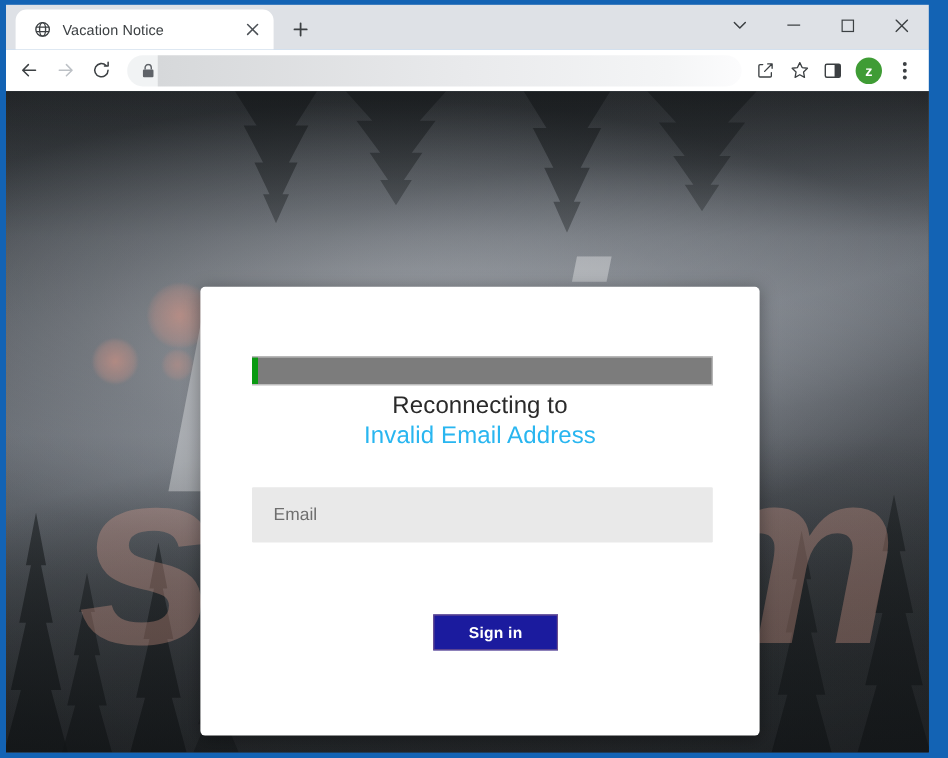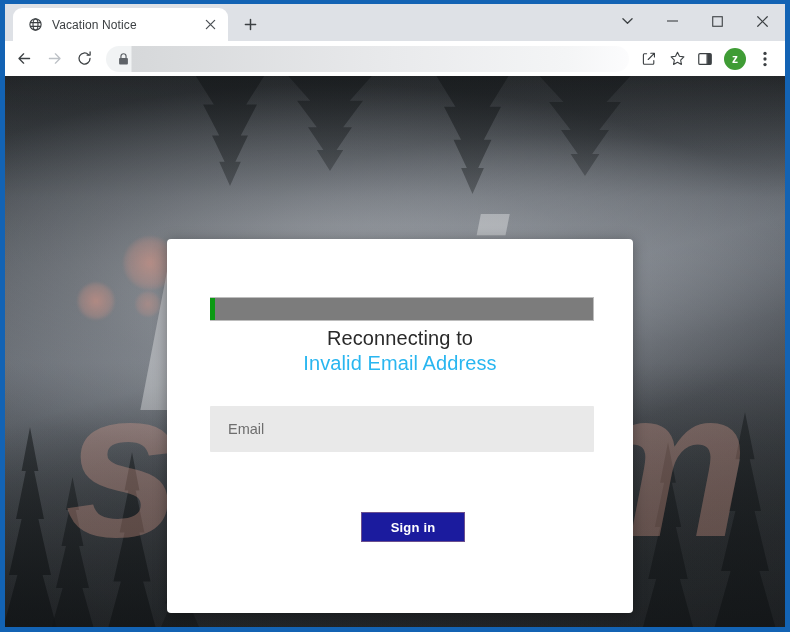--- a/index.html
+++ b/index.html
@@ -12,21 +12,21 @@
     background: #1560b0;
   }
 
   
   #browser-window {
     position: absolute;
     inset: 0;
     width: 790px;
     height: 632px;
     background: #1363b4;
-    padding: 4px 5px 5px 5px;
+    padding: 4px 16px 5px 5px;
     display: flex;
     flex-direction: column;
   }
 
   
   #tab-strip {
     height: 37px;
     background: #dee1e6;
     position: relative;
     display: flex;

